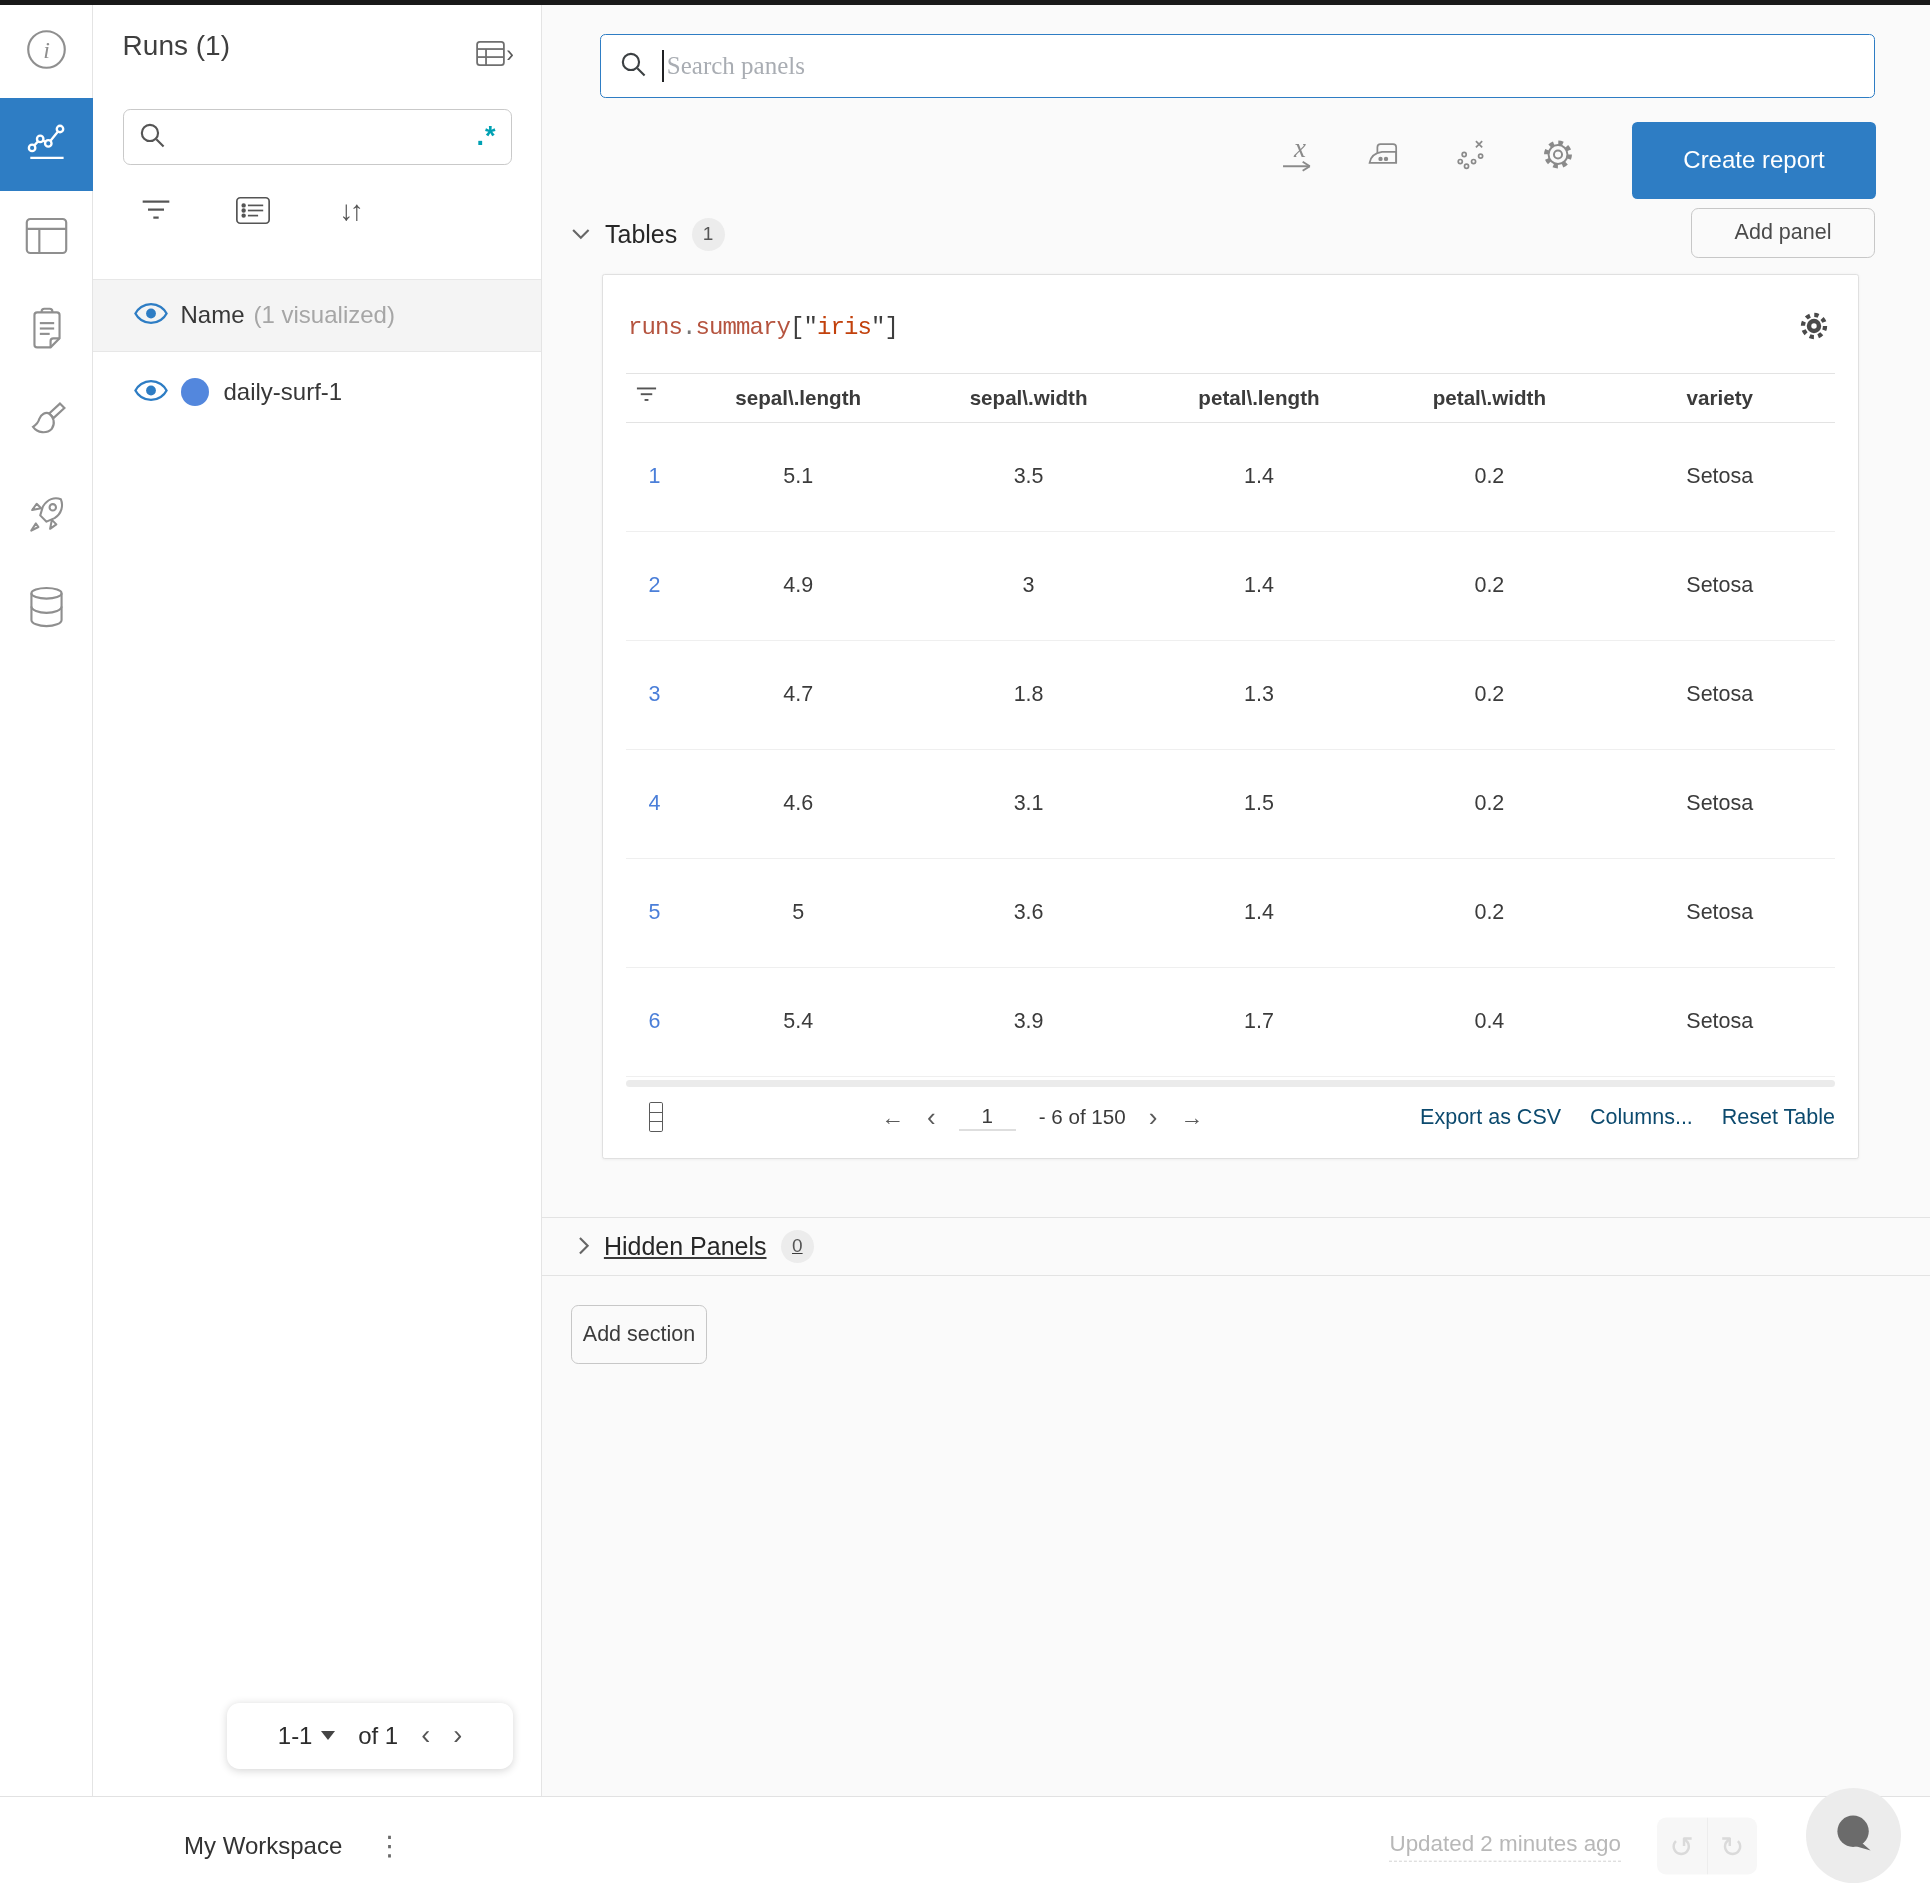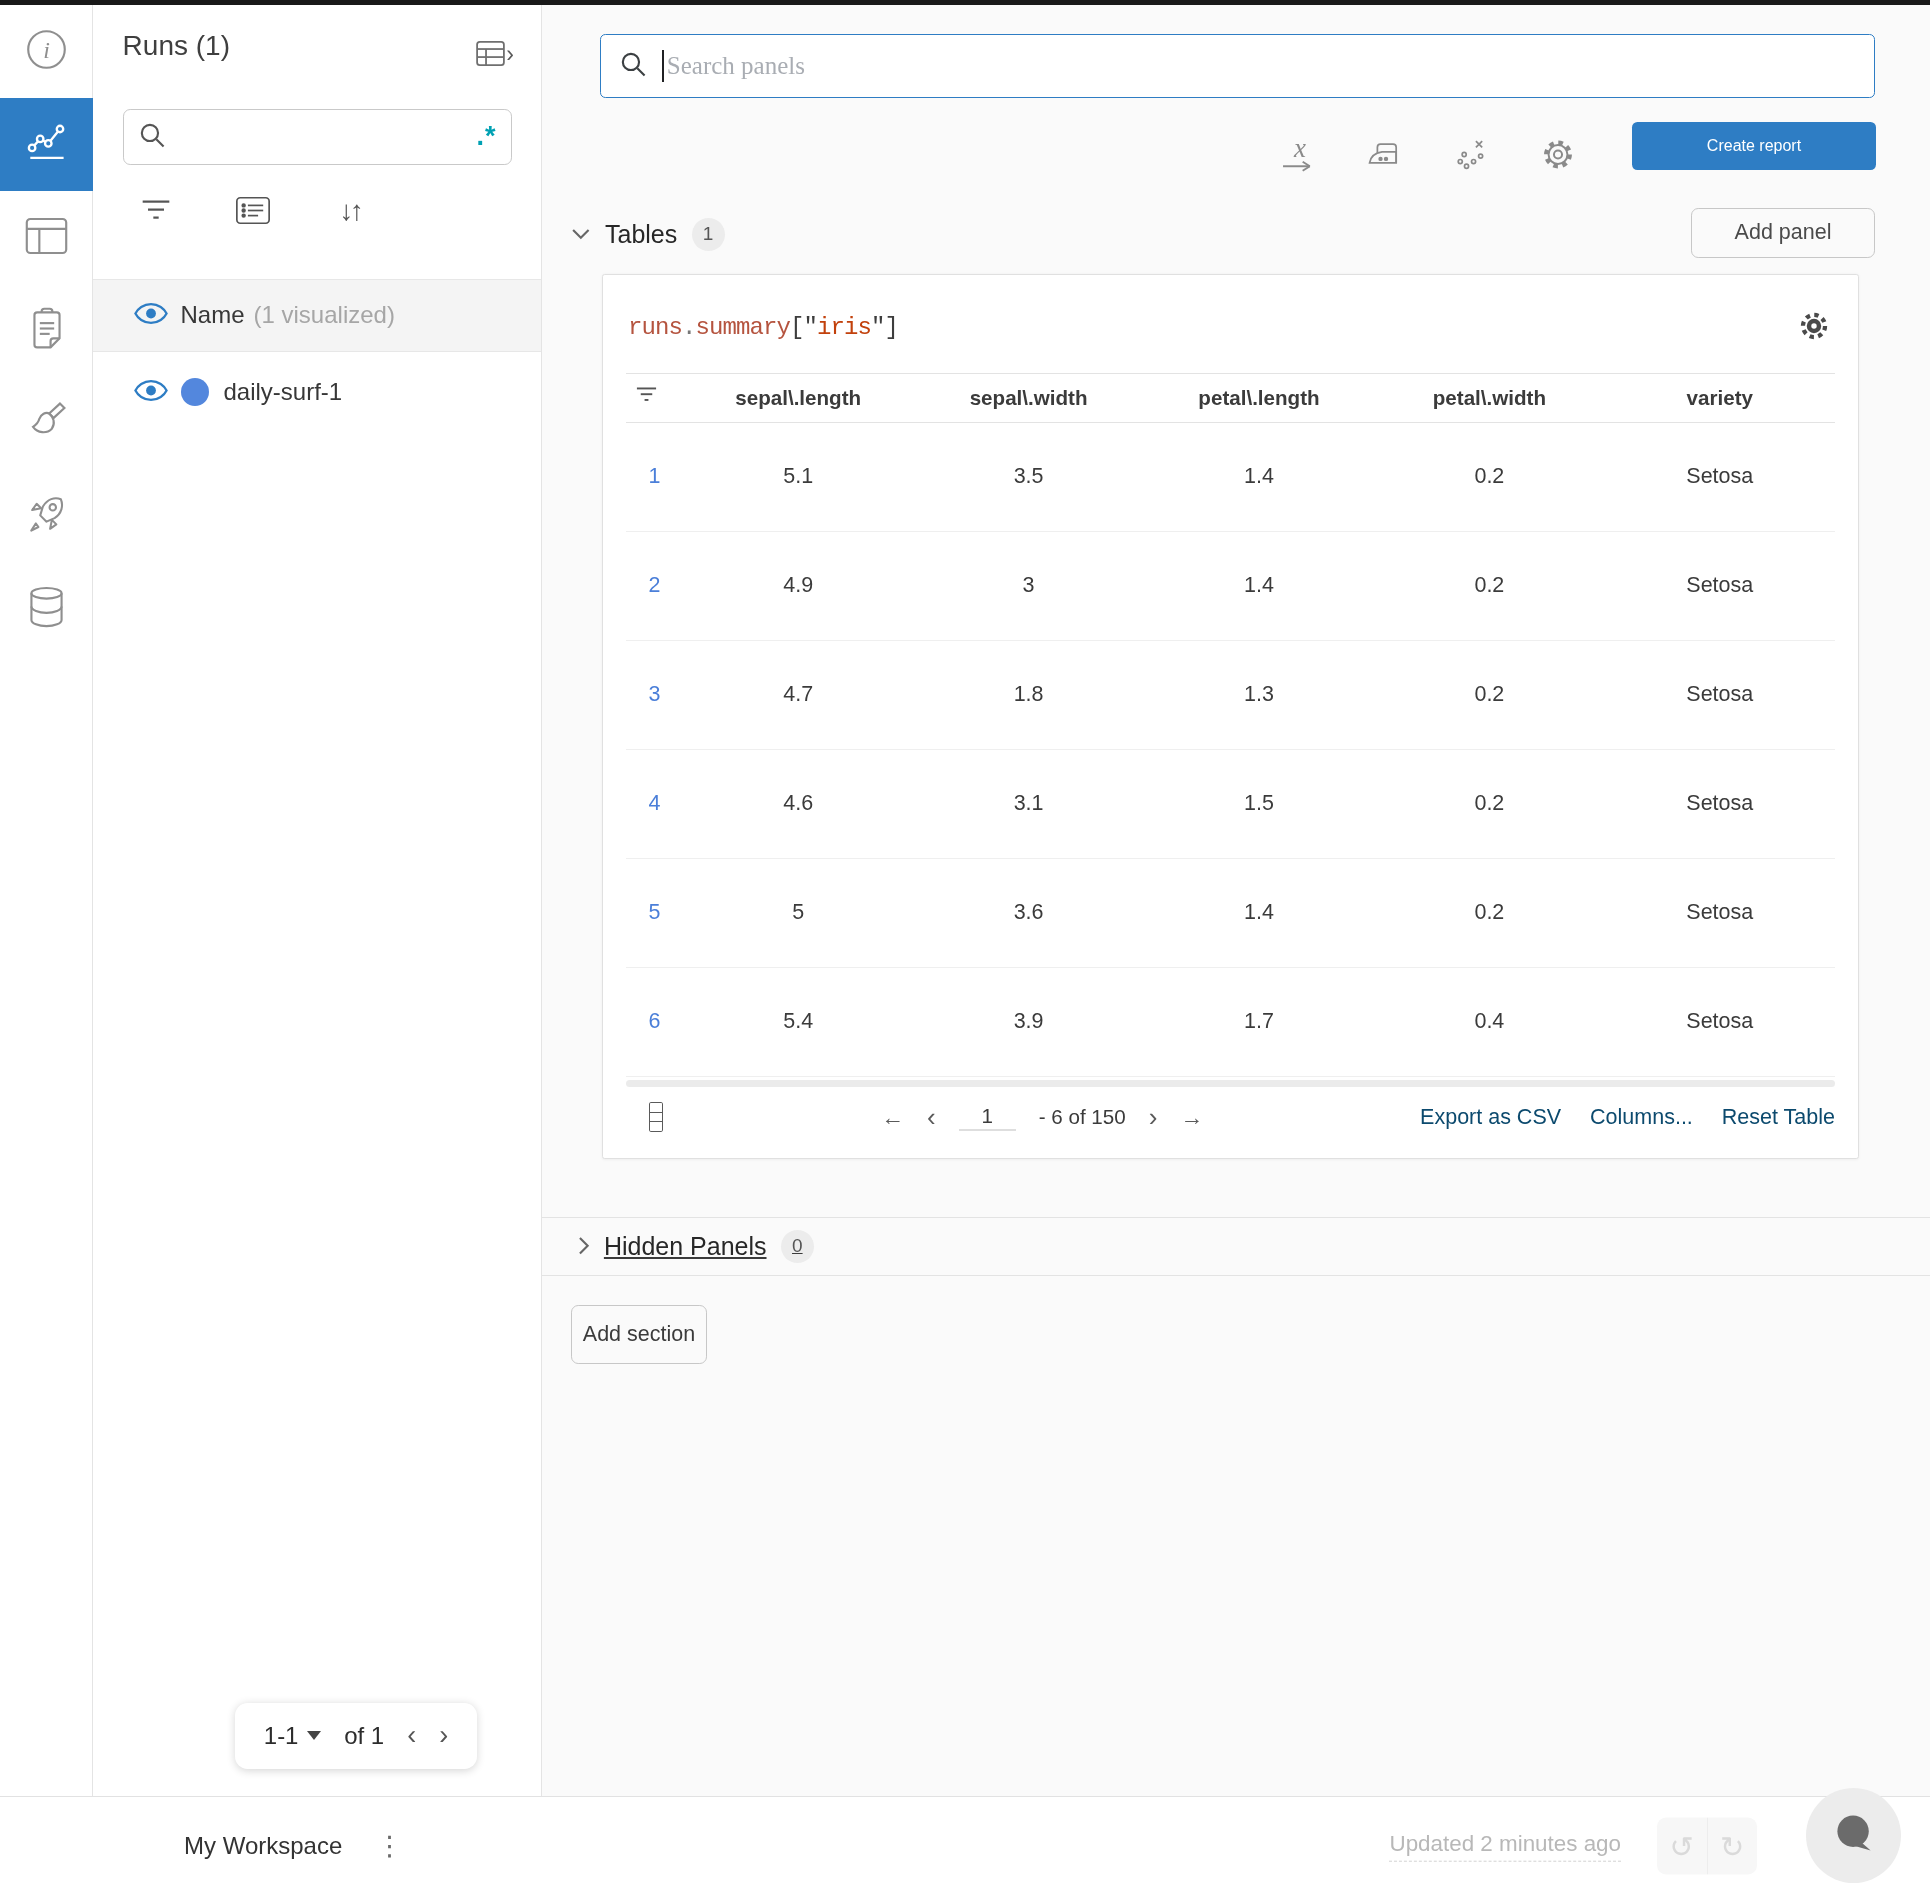--- a/index.html
+++ b/index.html
@@ -22,34 +22,34 @@
   .regex-toggle { color:#00a1b3; font-size:27px; font-weight:700; letter-spacing:0.9px; }
   .filter-row { position:absolute; left:46px; top:190px; display:flex; gap:63px; align-items:center; }
   .filter-row .fi { width:34px; display:flex; justify-content:center; color:#555; }
   .sort-glyph { font-size:28px; letter-spacing:-3.6px; color:#555; }
   .name-row { position:absolute; left:0; right:0; top:274px; height:73px; background:#f4f4f4; border-top:0.9px solid #e7e7e7; border-bottom:0.9px solid #e7e7e7; display:flex; align-items:center; padding-left:41px; }
   .name-label { font-size:24px; color:#373737; margin-left:12.5px; }
   .name-suffix { font-size:24px; color:#a6a6a6; margin-left:9px; }
   .run-row { position:absolute; left:0; right:0; top:347px; height:81px; display:flex; align-items:center; padding-left:41px; background:#fff; }
   .run-dot { width:28px; height:28px; border-radius:50%; background:#5387dd; margin-left:12.5px; }
   .run-name { font-size:24px; color:#373737; margin-left:15px; }
-  .side-pagination { position:absolute; left:134px; top:1698px; width:242px; height:66px; background:#fff; border-radius:12.5px; box-shadow:0 1.8px 9px rgba(0,0,0,.16); display:flex; align-items:center; justify-content:center; gap:23px; font-size:24px; color:#2c2c2c;margin-left:8px; }
+  .side-pagination { position:absolute; left:134px; top:1698px; width:286px; height:66px; background:#fff; border-radius:12.5px; box-shadow:0 1.8px 9px rgba(0,0,0,.16); display:flex; align-items:center; justify-content:center; gap:23px; font-size:24px; color:#2c2c2c; }
   .pg-caret { width:0; height:0; border-left:7.2px solid transparent; border-right:7.2px solid transparent; border-top:9px solid #444; margin-left:-14.3px; }
   .pg-arrow { font-size:27px; color:#555; }
 
   
   .main { flex:1; background:#fafafa; position:relative; overflow:hidden; }
   .panel-search { position:absolute; left:58px; top:29.6px; width:1275px; height:64px; background:#fff; border:1.8px solid #2e7dc4; border-radius:5.4px; display:flex; align-items:center; padding:0 18px;font-family:Liberation Serif, serif; }
   .caret-bar { width:1.8px; height:32px; background:#202124; margin-left:14.3px; }
   .panel-search .ph { color:#a9adb3; font-size:25px; margin-left:2.7px; }
   .toolbar-icons { position:absolute; left:740px; top:125px; display:flex; gap:50px; align-items:center; }
   .toolbar-icons .ti { width:36px; height:50px; display:flex; align-items:center; justify-content:center; }
   .xaxis { display:flex; flex-direction:column; align-items:center; }
   .xaxis .xi { font-family:"Liberation Serif", serif; font-style:italic; font-size:27px; color:#8a8a8a; line-height:23px; }
-  .create-report { position:absolute; left:1090px; top:117px; width:244px; height:48px; background:#2e7dc4; color:#fff; border:none; border-radius:5.4px; font-size:16px; font-family:inherit; display:flex; align-items:center; justify-content:center; cursor:pointer; }
+  .create-report { position:absolute; left:1090px; top:117px; width:244px; height:77px; background:#2e7dc4; color:#fff; border:none; border-radius:5.4px; font-size:24px; font-family:inherit; display:flex; align-items:center; justify-content:center; cursor:pointer; }
   .section-head { position:absolute; display:flex; align-items:center; gap:14.3px; }
   .section-head.tables { left:29px; top:213px; }
   .section-label { font-size:25px; color:#272727; }
   .badge { min-width:33px; height:33px; padding:0 9px; background:#ececec; border-radius:895px; display:flex; align-items:center; justify-content:center; font-size:19px; color:#555; }
   .add-panel { position:absolute; left:1149px; top:203px; width:184px; height:50px; background:#fafafa; border:0.9px solid #c7c7c7; border-radius:7.2px; font-size:21.5px; font-family:inherit; color:#4a4a4a; display:flex; align-items:center; justify-content:center; cursor:pointer; }
 
   
   .panel-card { position:absolute; left:60px; top:269px; width:1257px; height:885px; background:#fff; border:0.9px solid #e0e0e0; border-radius:2.7px; box-shadow:0 0.9px 2.7px rgba(0,0,0,.05); }
   .panel-header { display:flex; justify-content:space-between; align-items:center; padding:34px 27px 27px 25px; }
   .code-title { font-family:"Liberation Mono", monospace; font-size:24px; letter-spacing:-0.9px; }

